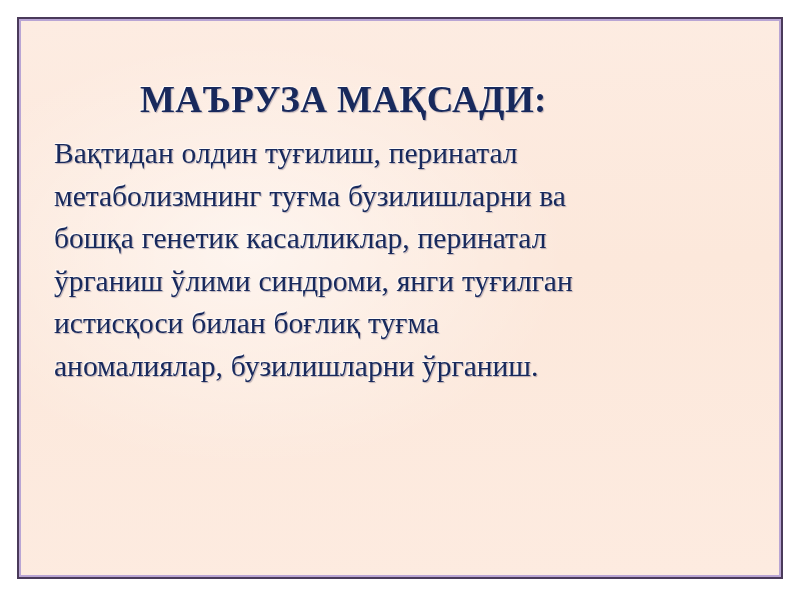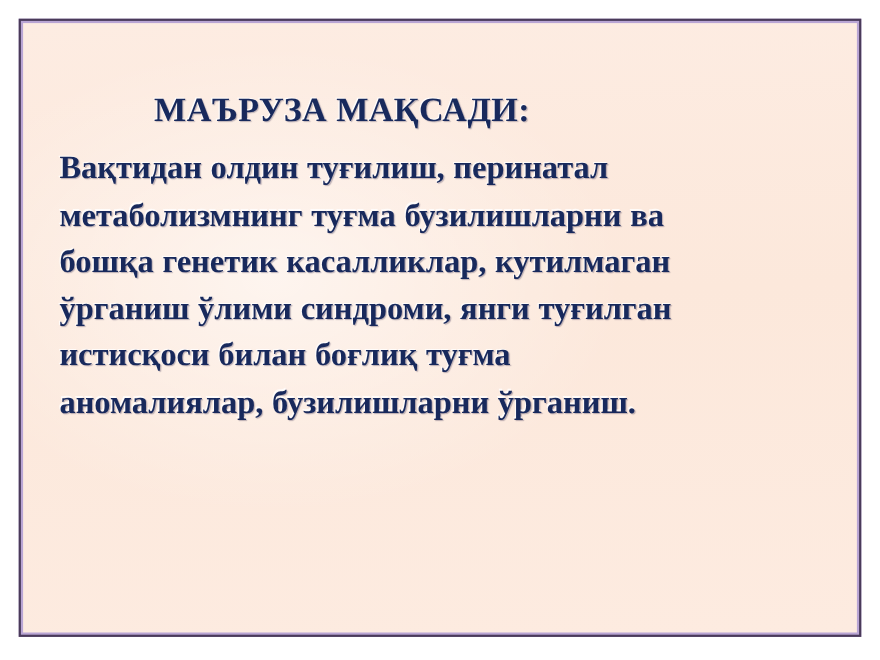--- a/index.html
+++ b/index.html
@@ -59,40 +59,40 @@
     padding: 0;
     box-sizing: border-box;
   }
 
   #slide-title {
     position: absolute;
     left: 119px;
     top: 59px;
     margin: 0;
     font-family: "Liberation Serif", "DejaVu Serif", serif;
-    font-size: 31px;
+    font-size: 37px;
     font-weight: 700;
     letter-spacing: 0.4px;
     line-height: 40px;
     color: #18295c;
     white-space: nowrap;
     text-shadow:
       -1px -1px 0 rgba(255,255,255,0.85),
        1px  1px 1px rgba(30,20,60,0.28);
   }
 
   #slide-body {
     position: absolute;
     left: 33px;
     top: 111px;
     width: 700px;
     margin: 0;
     font-family: "Liberation Serif", "DejaVu Serif", serif;
     font-size: 29.5px;
-    font-weight: 700;
+    font-weight: 400;
     line-height: 42.5px;
     color: #18295c;
     text-align: left;
     word-spacing: 0.5px;
     text-shadow:
       -1px -1px 0 rgba(255,255,255,0.8),
        1px  1px 1px rgba(30,20,60,0.30);
   }
 
   .body-line {
@@ -108,21 +108,21 @@
   <div id="slide-border-outer">
     <div id="slide-border-inner">
 
       <div id="slide-content">
 
         <h1 id="slide-title">МАЪРУЗА МАҚСАДИ:</h1>
 
         <div id="slide-body">
           <span class="body-line">Вақтидан олдин туғилиш, перинатал</span>
           <span class="body-line">метаболизмнинг туғма бузилишларни ва</span>
-          <span class="body-line">бошқа генетик касалликлар, кутилмаган</span>
+          <span class="body-line">бошқа генетик касалликлар, перинатал</span>
           <span class="body-line">ўрганиш ўлими синдроми, янги туғилган</span>
           <span class="body-line">истисқоси билан боғлиқ туғма</span>
           <span class="body-line">аномалиялар, бузилишларни ўрганиш.</span>
         </div>
 
       </div>
 
     </div>
   </div>
 

